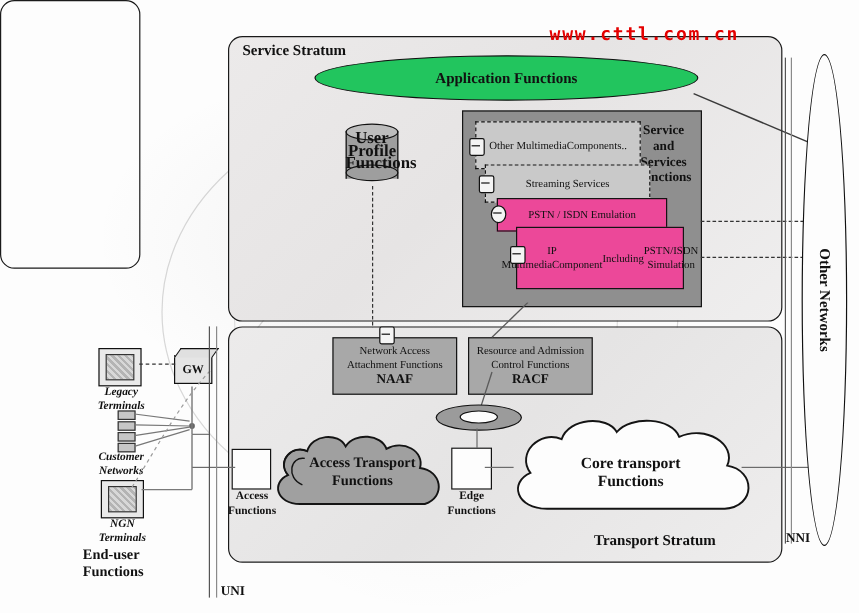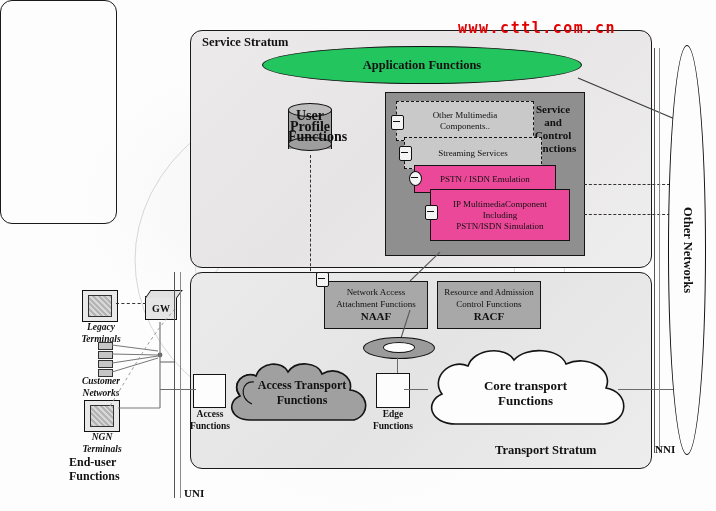--- a/index.html
+++ b/index.html
@@ -34,21 +34,21 @@
     display:flex;align-items:center;justify-content:center;}
   #app-ellipse span{font-weight:bold;font-size:12.5px;color:#111;}
 
   
   #scf-block{left:385px;top:92px;width:198px;height:162px;
     background:#8f8f8f;border:1.5px solid #151515;}
   #scf-label{position:absolute;right:4px;top:10px;width:54px;text-align:center;
     font-weight:bold;font-size:11px;line-height:13px;color:#111;}
 
   .comp{position:absolute;color:#111;font-size:9px;line-height:11px;text-align:center;
-    display:flex;flex-direction:column;align-items:center;justify-content:center;}
+    display:flex;flex-direction:row;align-items:center;justify-content:center;}
   .comp.dashed{border:1.6px dashed #141414;background:#c9c9c9;}
   .comp.solid{border:1.6px solid #141414;background:#ec4899;}
 
   #comp-omc{left:10px;top:8px;width:136px;height:38px;}
   #comp-str{left:18px;top:44px;width:136px;height:30px;}
   #comp-pstn{left:28px;top:72px;width:140px;height:26px;}
   #comp-ims{left:44px;top:96px;width:138px;height:50px;}
 
   
   .port{position:absolute;width:11px;height:13px;border:1.4px solid #111;
@@ -62,21 +62,21 @@
   #cyl .top{position:absolute;left:0;top:0px;width:42px;height:12px;
     background:#bdbdbd;border:1.4px solid #111;border-radius:50%;}
   #cyl .bot{position:absolute;left:0;top:34px;width:42px;height:12px;
     background:#9e9e9e;border:1.4px solid #111;border-radius:50%;}
   #cyl .txt{position:absolute;left:0;top:8px;width:44px;text-align:center;
     font-size:14px;line-height:10.5px;font-weight:bold;color:#111;z-index:3;}
 
   
   .fbox{position:absolute;background:#a8a8a8;border:1.5px solid #141414;
     display:flex;flex-direction:column;align-items:center;justify-content:center;
-    font-size:9px;line-height:11.5px;color:#111;text-align:center;margin-left:47px;}
+    font-size:9px;line-height:11.5px;color:#111;text-align:center;}
   #naaf{left:277px;top:281px;width:102px;height:46px;}
   #racf{left:390px;top:281px;width:102px;height:46px;}
   .fbox .acr{font-weight:bold;font-size:11px;margin-top:1px;}
 
   
   .cloud{position:absolute;}
   .cloud .lbl{position:absolute;width:100%;text-align:center;font-weight:bold;
     font-size:12px;line-height:15px;color:#111;}
 
   
@@ -163,21 +163,21 @@
       <div>Profile</div>
       <div>Functions</div>
     </div>
   </div>
   <div class="dashv abs" style="left:310px;top:155px;height:126px;"></div>
 
   <div class="abs" id="scf-block">
     <div id="scf-label">
       <div>Service</div>
       <div>and</div>
-      <div>Control</div>
+      <div>Services</div>
       <div>Functions</div>
     </div>
 
     <div class="comp dashed" id="comp-omc">
       <div>Other Multimedia</div>
       <div>Components..</div>
     </div>
     <div class="port" style="left:5px;top:22px;"></div>
 
     <div class="comp dashed" id="comp-str">

